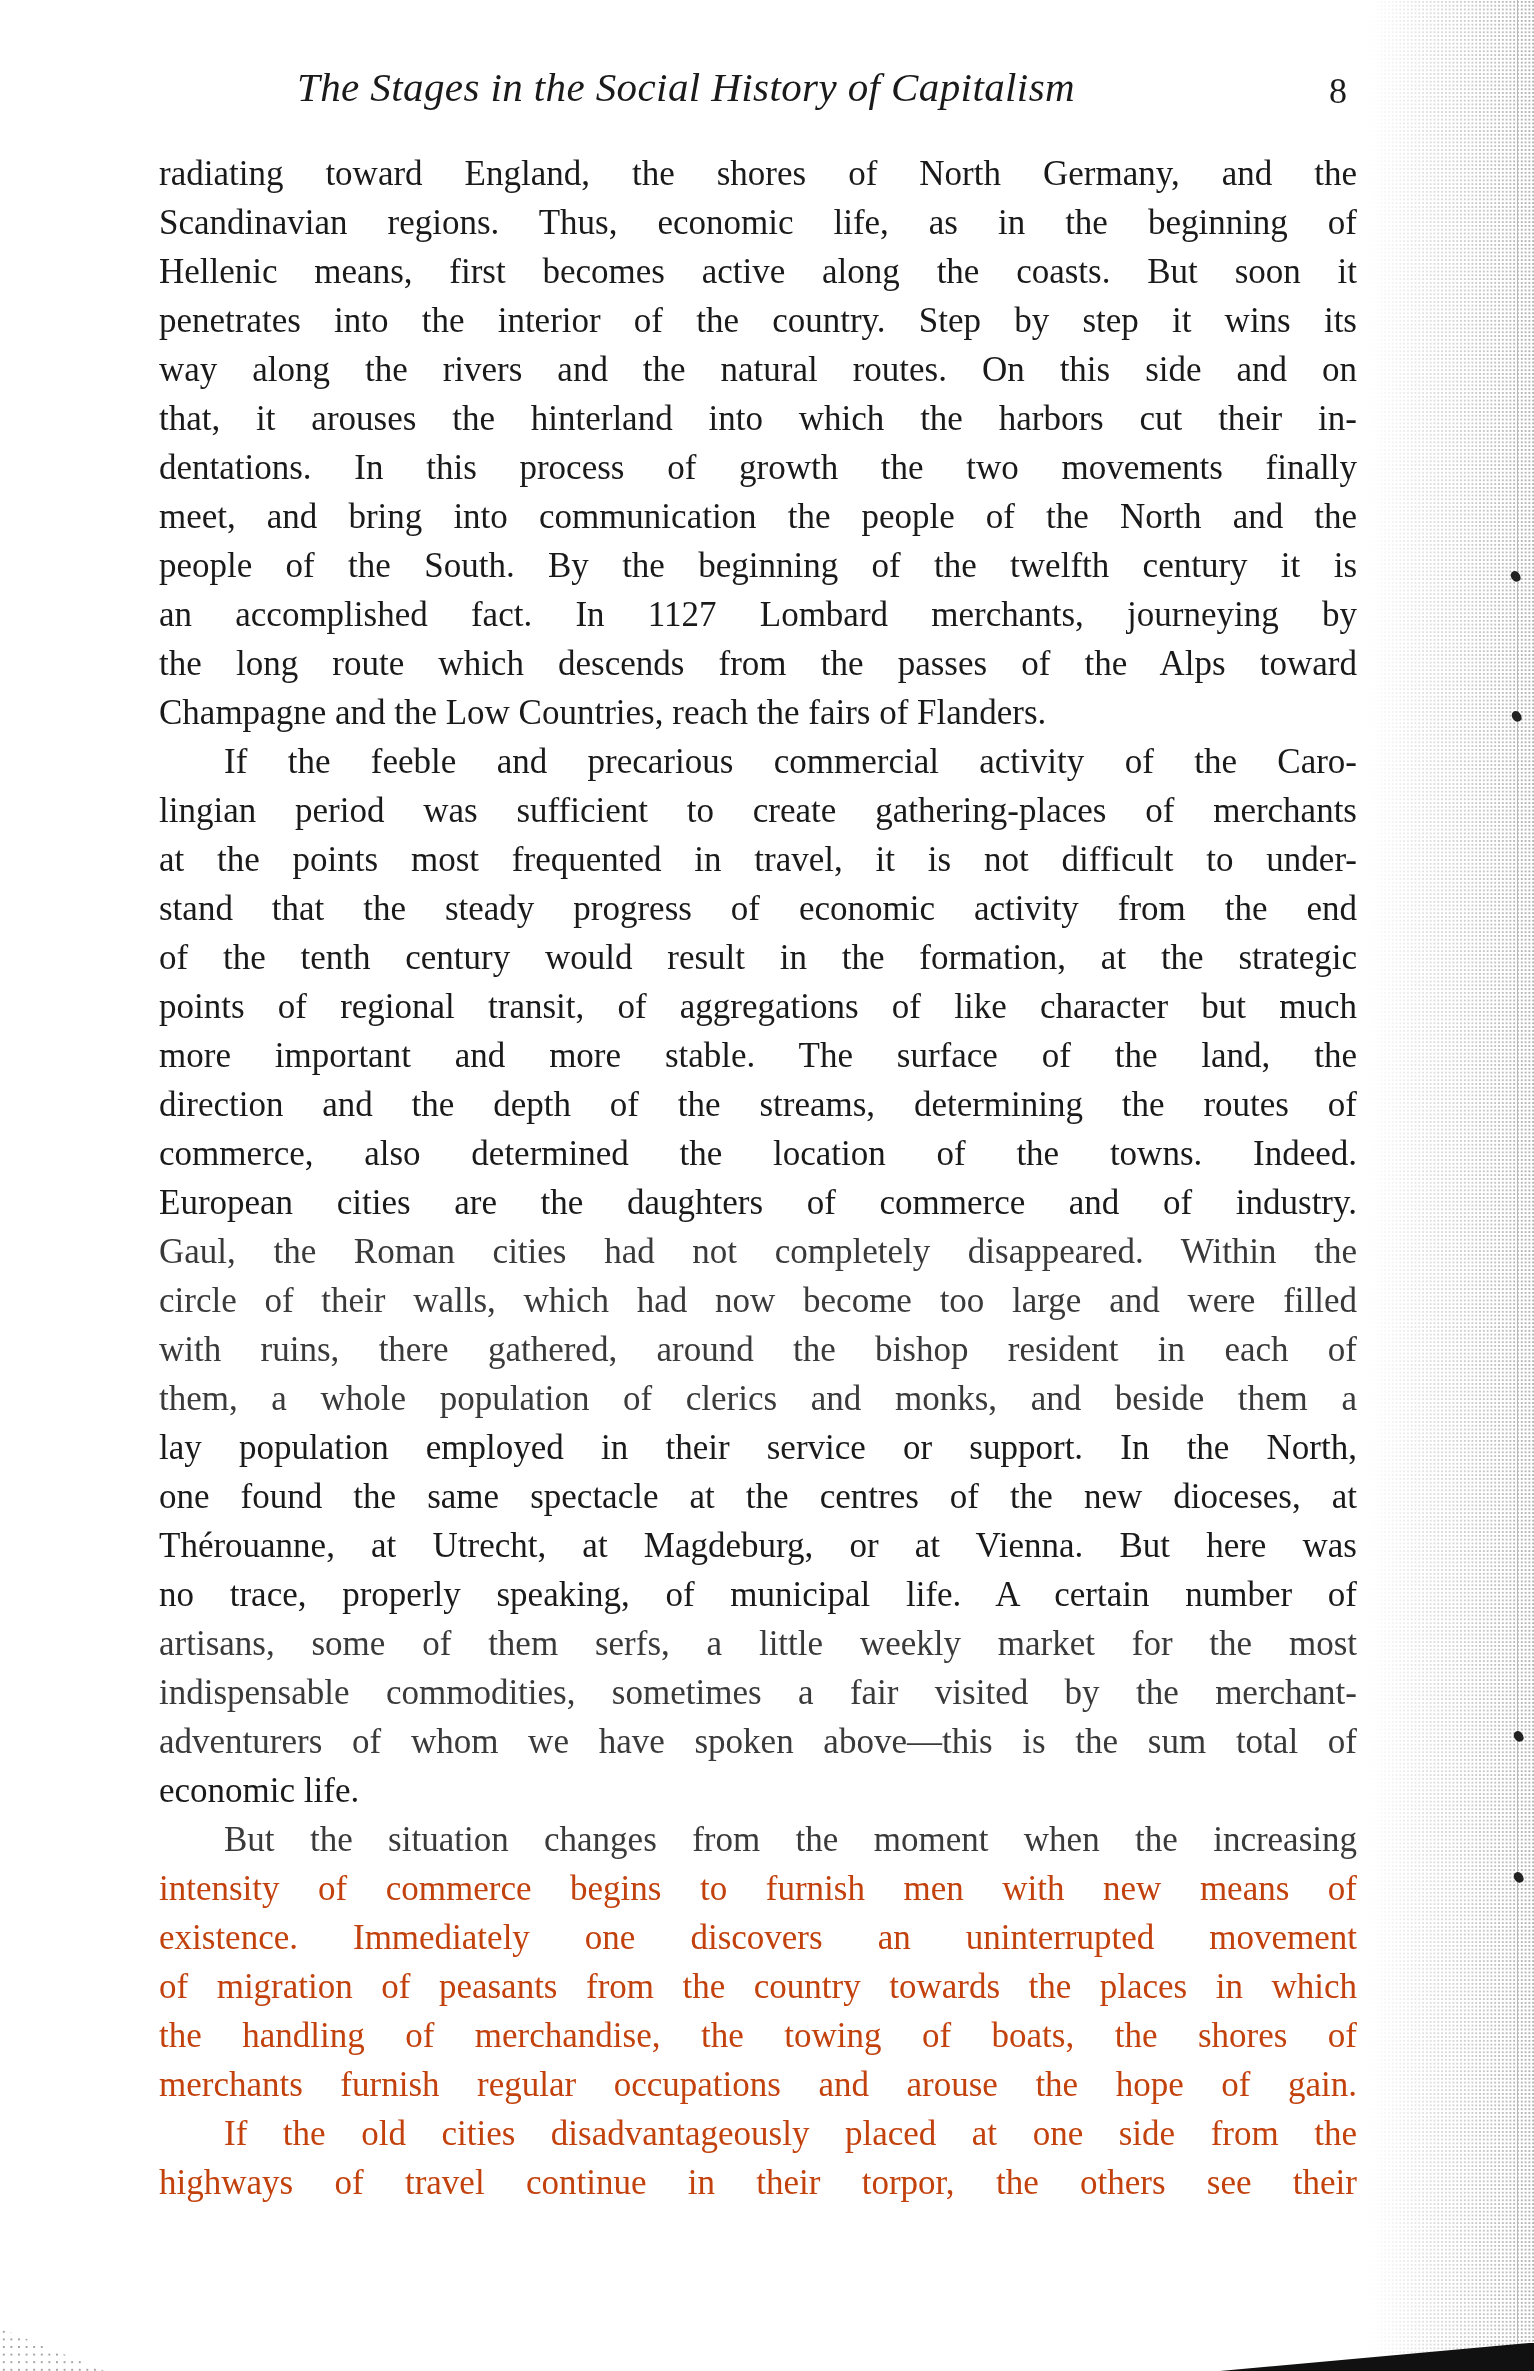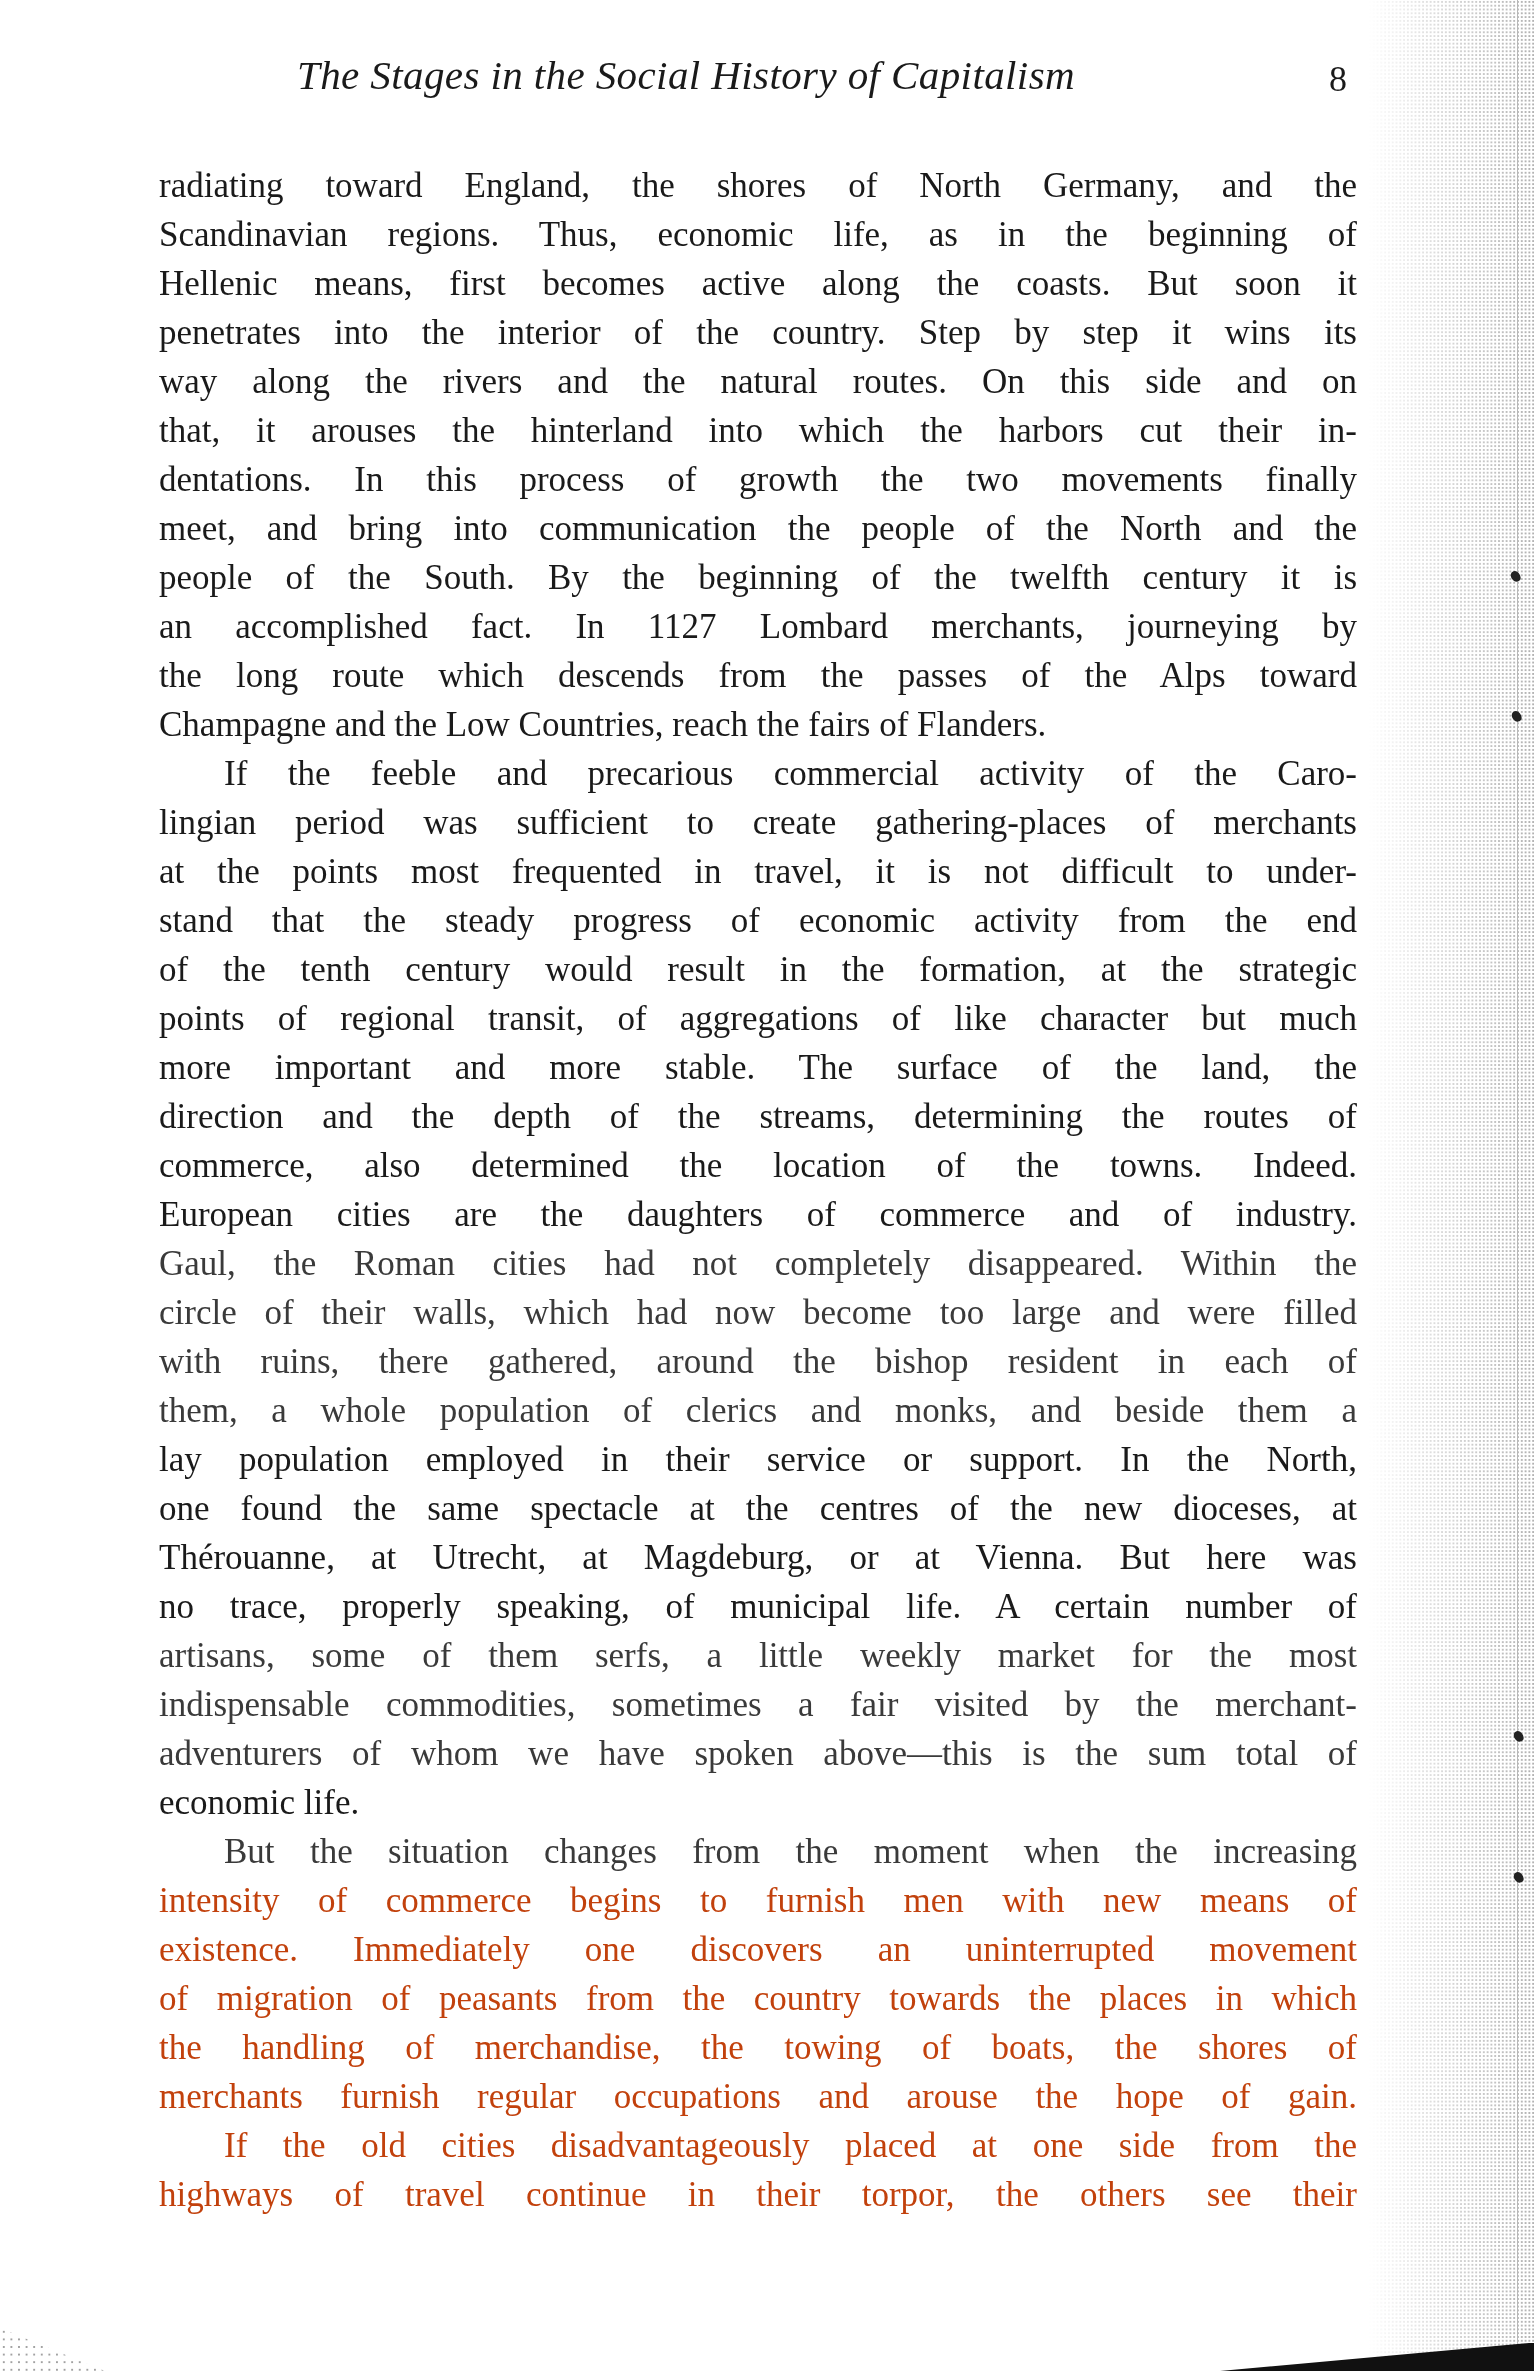--- a/index.html
+++ b/index.html
@@ -60,21 +60,21 @@
     width: 105px;
     height: 43px;
     background-image: radial-gradient(#8a8a8a 0.9px, transparent 1px);
     background-size: 7.6px 7.6px;
     clip-path: polygon(0 0, 100% 100%, 0 100%);
     opacity: 0.8;
   }
 
   .running-head {
     position: absolute;
-    top: 47px;
+    top: 59px;
     left: 0;
     width: 1534px;
     height: 57px;
   }
   .running-title {
     position: absolute;
     left: 297px;
     top: 0;
     font-style: italic;
     font-size: 41px;
@@ -88,21 +88,20 @@
     top: 3.8px;
     font-size: 36px;
     line-height: 57px;
   }
 
   .text-block {
     position: absolute;
     left: 159px;
     top: 149px;
     width: 1198px;
-    margin-top: 12px;
   }
   .para {
     margin: 0;
     font-size: 35px;
     line-height: 49px;
     text-align: justify;
     text-align-last: justify;
     hyphens: none;
   }
   .para .line {

